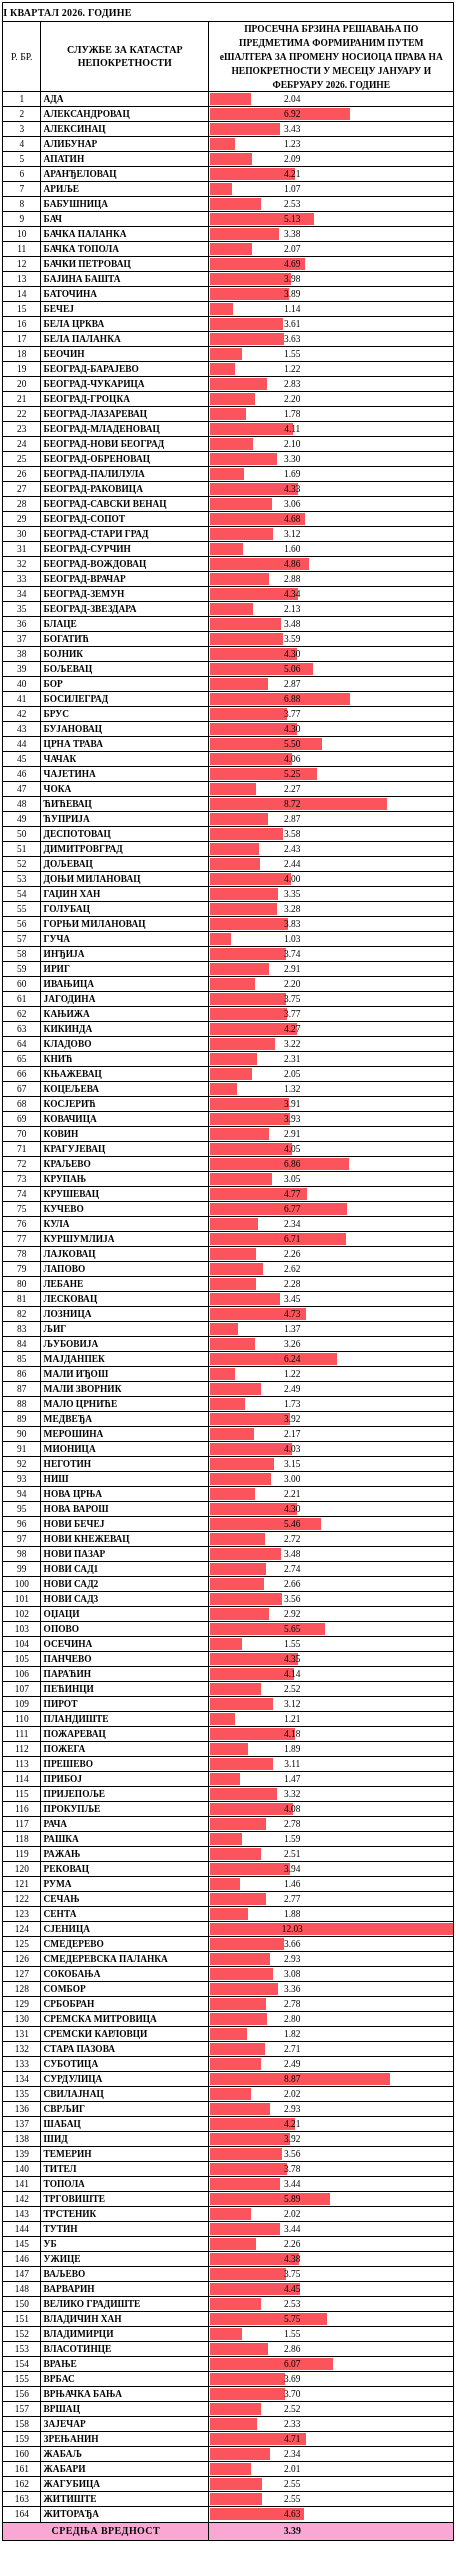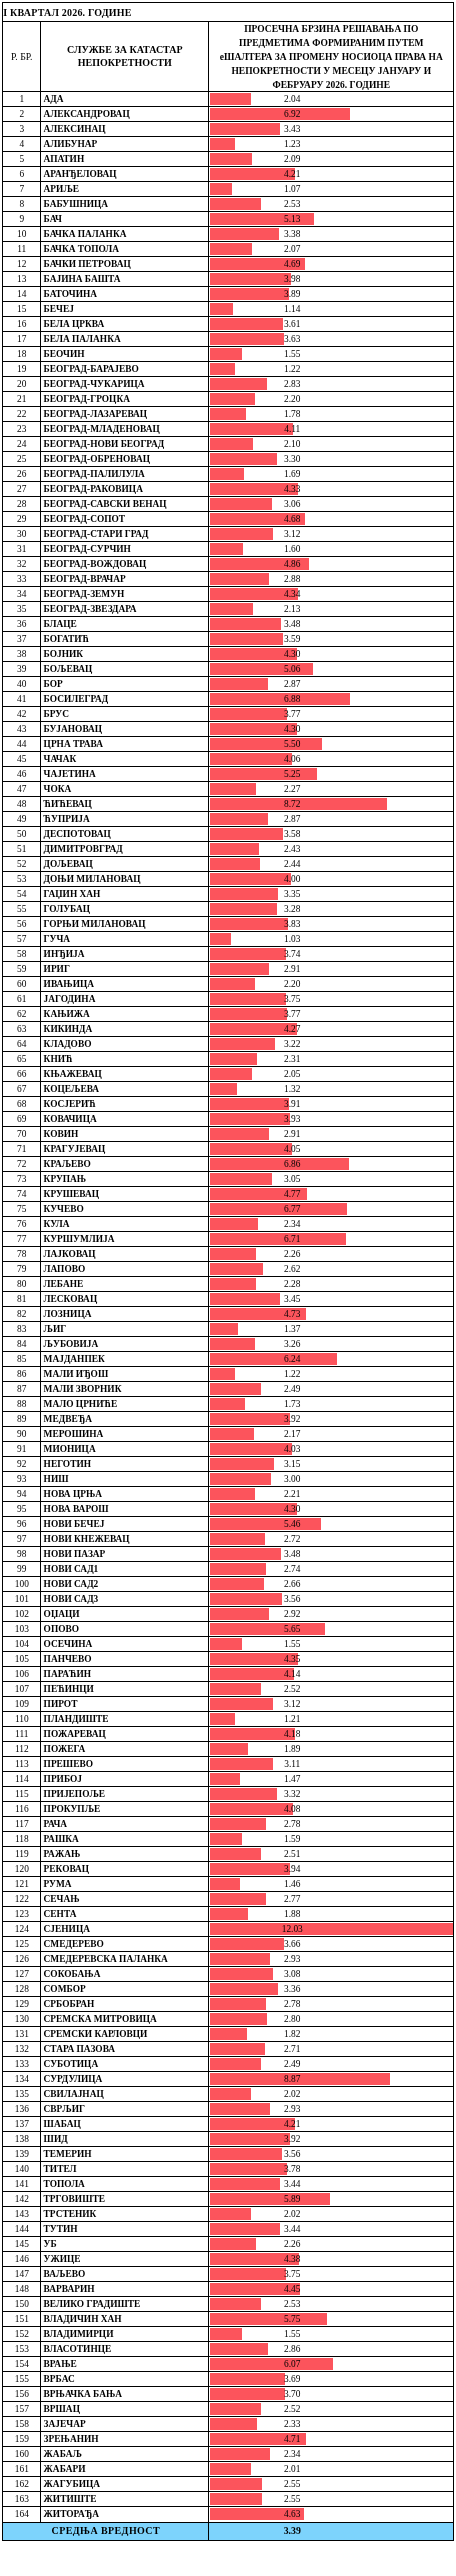--- a/index.html
+++ b/index.html
@@ -1494,21 +1494,21 @@
   <div class="row">
     <div class="c-num">164</div>
     <div class="c-name">ЖИТОРАЂА</div>
     <div class="c-val">
       <div class="bar" style="width: 38.4871%; background: rgb(252, 84, 92);"></div>
       <span class="val">4.63</span>
     </div>
   </div>
 </div>
 
-    <div class="foot" style="background: #7dd3fc;">
+    <div class="foot" style="background: #f9a8d4;">
       <div class="f-label">СРЕДЊА ВРЕДНОСТ</div>
       <div class="c-val">
         <span class="val">3.39</span>
       </div>
     </div>
 
   </div>
 </div>
 
 

